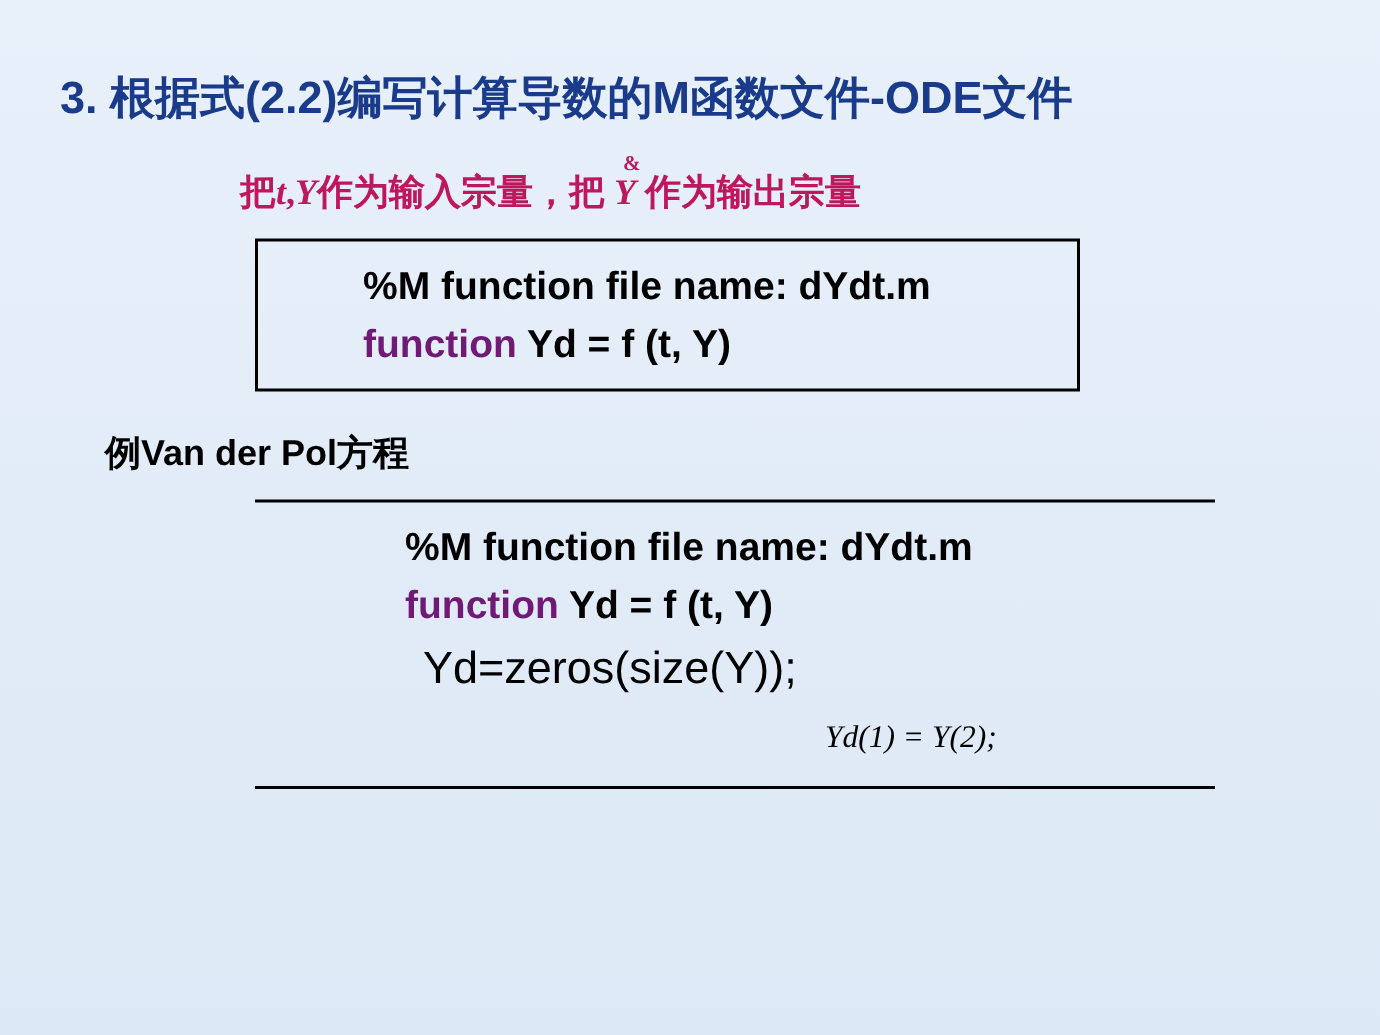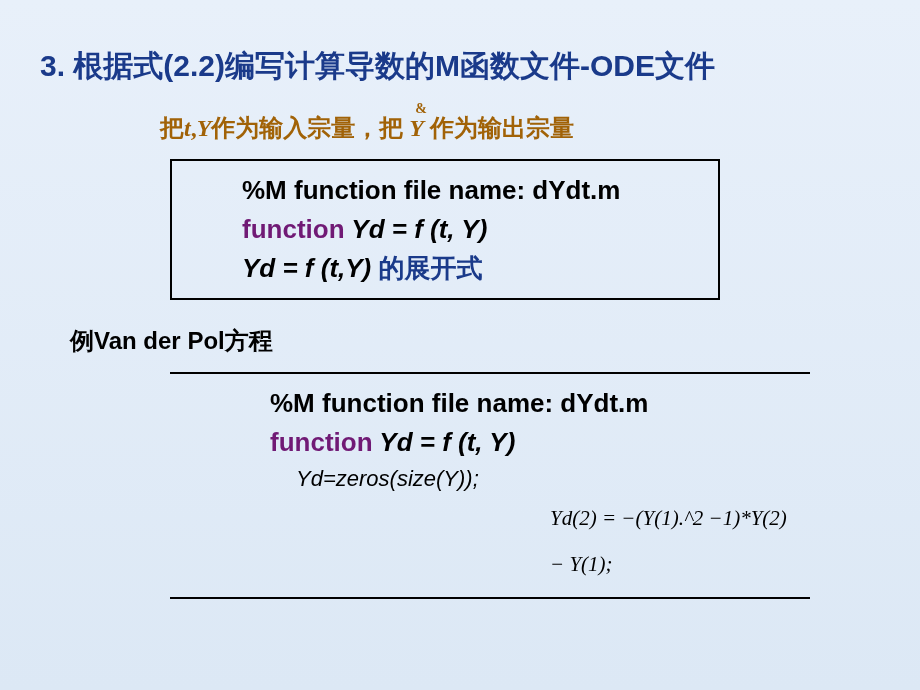--- a/index.html
+++ b/index.html
@@ -17,21 +17,21 @@
     }
     .heading {
       color: #1a3a8a;
       font-family: "SimHei", Arial, sans-serif;
       font-weight: bold;
       font-size: 30px;
       padding: 45px 16px 0 40px;
       line-height: 1.4;
     }
     .subheading {
-      color: #a16207;
+      color: #be185d;
       font-family: "SimSun", serif;
       font-weight: bold;
       font-size: 24px;
       margin: 25px 0 15px 160px;
     }
     .subheading .var-t {
       font-style: italic;
       font-family: "Times New Roman", serif;
     }
     .subheading .var-Y {
@@ -70,21 +70,20 @@
       font-family: Arial, sans-serif;
       font-size: 26px;
       font-weight: bold;
       color: #000;
       line-height: 1.5;
     }
     .code-line .kw {
       color: #701a75;
     }
     .code-line .ital {
-      font-style: italic;
     }
     .code-line .cn {
       color: #1a3a8a;
       font-family: "SimSun", serif;
     }
     .example-label {
       color: #000;
       font-family: "SimHei", Arial, sans-serif;
       font-weight: bold;
       font-size: 24px;
@@ -93,51 +92,47 @@
     .math-line {
       font-family: "Times New Roman", serif;
       font-style: italic;
       font-size: 21px;
       color: #000;
       margin-left: 280px;
       line-height: 2.2;
     }
     .code-inner-line {
       font-family: Arial, sans-serif;
-      font-size: 22px;
-      font-style: italic;
+      font-size: 30px;
       font-weight: normal;
       color: #000;
-      margin-left: 26px;
+      margin-left: 12px;
       line-height: 1.5;
     }
   </style>
 </head>
 <body>
 
 <div class="heading">3. 根据式(2.2)编写计算导数的M函数文件-ODE文件</div>
 
 <div class="subheading">
   <span>把</span><span class="var-t">t</span><span>,</span><span class="var-Y">Y</span><span>作为输入宗量，把 </span>
   <span class="ydot">Y</span>
   <span>作为输出宗量</span>
 </div>
 
 <div class="code-box">
   <div class="code-line">%M function file name: dYdt.m</div>
   <div class="code-line">
     <span class="kw">function</span><span class="ital">   Yd = f (t, Y)</span>
   </div>
-  <div class="code-line">
-    <span class="ital">Yd = f (t,Y) </span><span class="cn">的展开式</span>
-  </div>
 </div>
 
 <div class="example-label">例Van der Pol方程</div>
 
 <div class="code-box2">
   <div class="code-line">%M function file name: dYdt.m</div>
   <div class="code-line">
     <span class="kw">function</span><span class="ital">   Yd = f (t, Y)</span>
   </div>
   <div class="code-inner-line">Yd=zeros(size(Y));</div>
-  <div class="math-line">Yd(2) = −(Y(1).^2 −1)*Y(2) − Y(1);</div>
+  <div class="math-line">Yd(1) = Y(2);</div>
 </div>
 
 </body></html>

